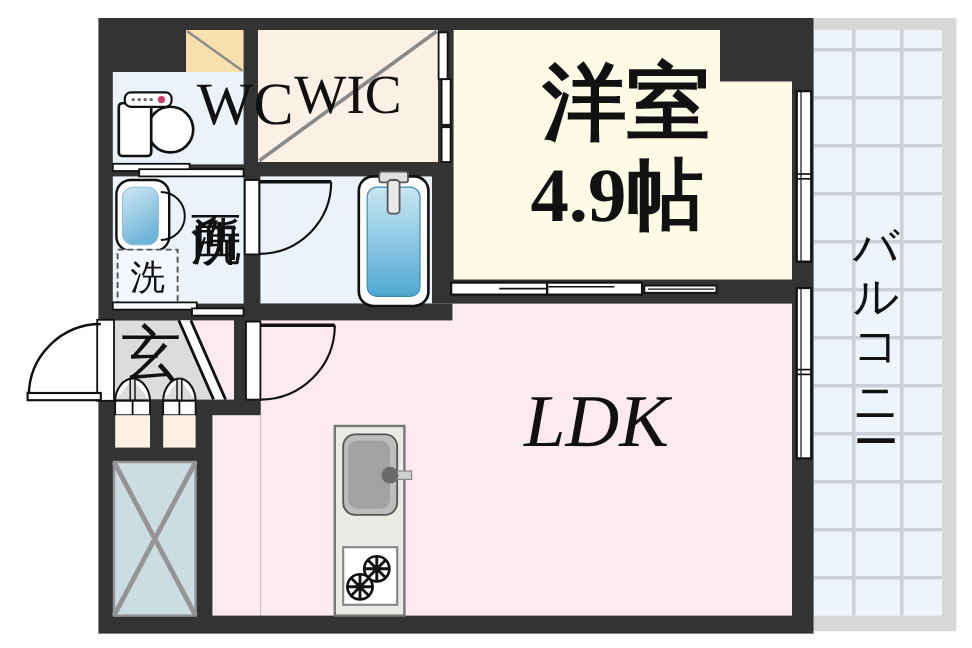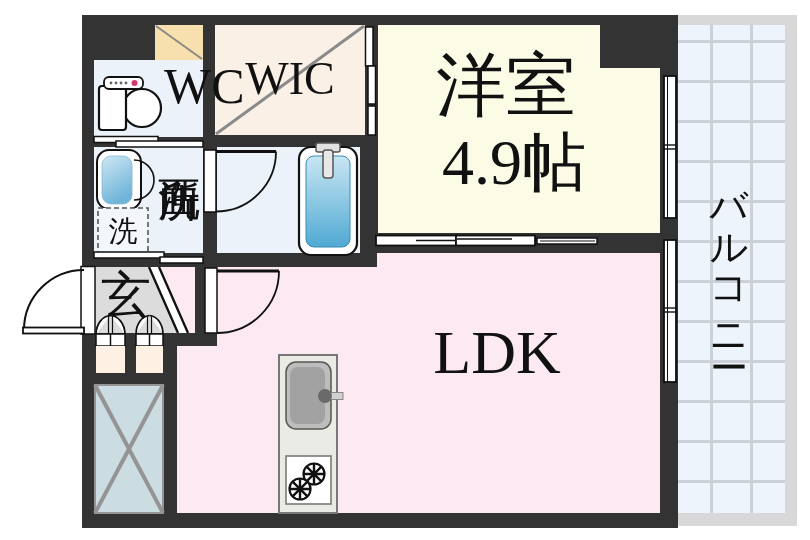--- a/index.html
+++ b/index.html
@@ -184,21 +184,21 @@
 
     <g>
       <rect x="205" y="268" width="12" height="65" fill="#fff" stroke="#111" stroke-width="1.5"></rect>
       <line x1="217" y1="271" x2="279" y2="271" stroke="#111" stroke-width="3"></line>
       <path d="M279 271 A62 62 0 0 1 217 333" fill="none" stroke="#111" stroke-width="1.8"></path>
     </g>
   </svg>
 
   <div class="lbl wc-stack" style="left:164px;top:66px;width:46px;font-size:50px;">WC</div>
   <div class="lbl center" style="left:215px;top:50px;width:150px;height:56px;font-size:46px;">WIC</div>
-  <div class="lbl center" style="left:356px;top:50px;width:300px;height:72px;font-size:70px;">洋室</div>
-  <div class="lbl center" style="left:364px;top:128px;width:300px;height:68px;font-size:64px;">4.9帖</div>
+  <div class="lbl center" style="left:372px;top:50px;width:300px;height:72px;font-size:70px;font-weight:bold;">洋室</div>
+  <div class="lbl center" style="left:364px;top:128px;width:300px;height:68px;font-size:64px;font-weight:bold;">4.9帖</div>
   <div class="lbl vert" style="left:158px;top:146px;font-size:42px;">洗面所</div>
   <div class="lbl center" style="left:98px;top:212px;width:50px;height:40px;font-size:29px;">洗</div>
   <div class="lbl" style="left:101px;top:270px;font-size:50px;line-height:1;">玄</div>
-  <div class="lbl center" style="left:350px;top:320px;width:294px;height:64px;font-size:62px;">LDK</div>
+  <div class="lbl center" style="left:350px;top:320px;width:294px;height:64px;font-size:62px;font-style:italic;">LDK</div>
   <div class="lbl vert" style="left:710px;top:163px;font-size:38px;letter-spacing:3px;">バルコニー</div>
 
 </div>
 
 </body></html>

